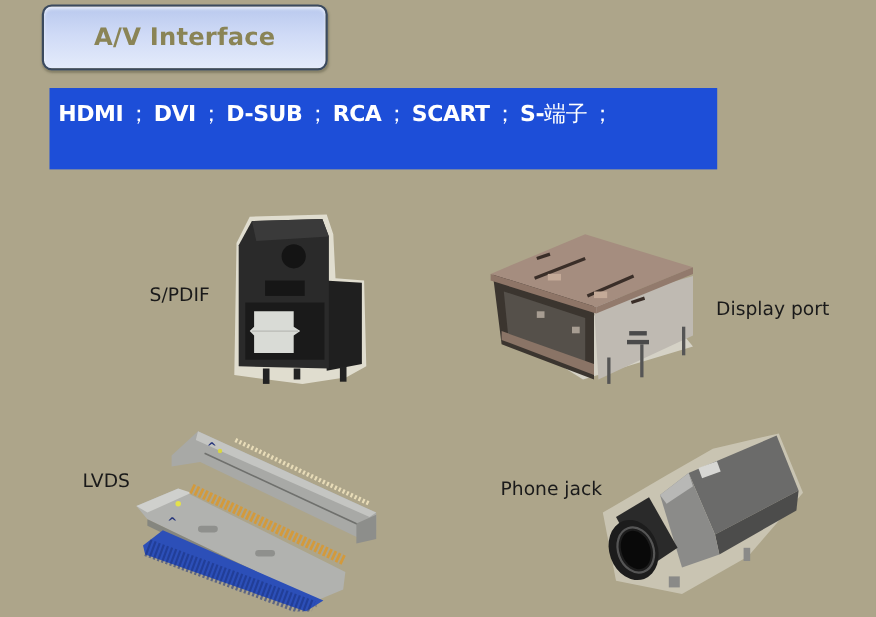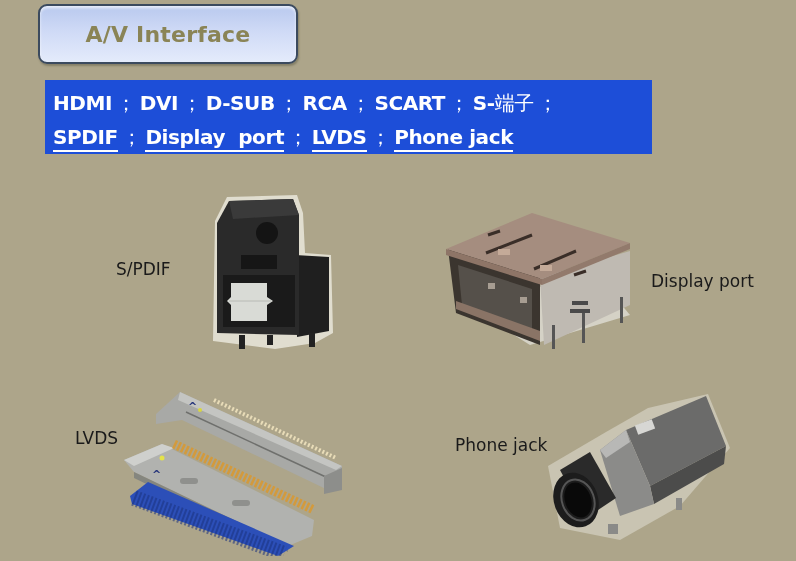--- a/index.html
+++ b/index.html
@@ -41,26 +41,23 @@
 <body>
 
 <div class="title-box">
   <span class="title-text">A/V Interface</span>
 </div>
 
 <div class="green-box">
   <div class="line">
     <span>HDMI</span><span class="sep">；</span><span>DVI</span><span class="sep">；</span><span>D-SUB</span><span class="sep">；</span><span>RCA</span><span class="sep">；</span><span>SCART</span><span class="sep">；</span><span><span>S-</span><span class="cjk">端子</span></span><span class="sep">；</span>
   </div>
-  <div class="line">
-    <span class="u">SPDIF</span><span class="sep">；</span><span class="u" style="white-space:pre">Display  port</span><span class="sep">；</span><span class="u">LVDS</span><span class="sep">；</span><span class="u">Phone jack</span>
-  </div>
 </div>
 
-<span class="label" style="left:116px; top:259px;">S/PDIF</span>
+<span class="label" style="left:136px; top:259px;">S/PDIF</span>
 <svg class="product" style="left:205px; top:193px;" width="130" height="162" viewBox="0 0 130 162">
 
   <path d="M10 28 L22 4 L92 2 L98 20 L100 60 L126 62 L128 140 L110 150 L70 156 L8 148 Z" fill="#e9e6da" opacity="0.85"></path>
 
   <path d="M90 62 L124 64 L124 138 L92 144 Z" fill="#1f1f1f"></path>
 
   <path d="M12 30 L24 8 L88 6 L94 22 L94 142 L12 140 Z" fill="#2a2a2a"></path>
   <path d="M24 8 L88 6 L94 22 L28 26 Z" fill="#3a3a3a"></path>
 
   <circle cx="62" cy="40" r="11" fill="#141414"></circle>

